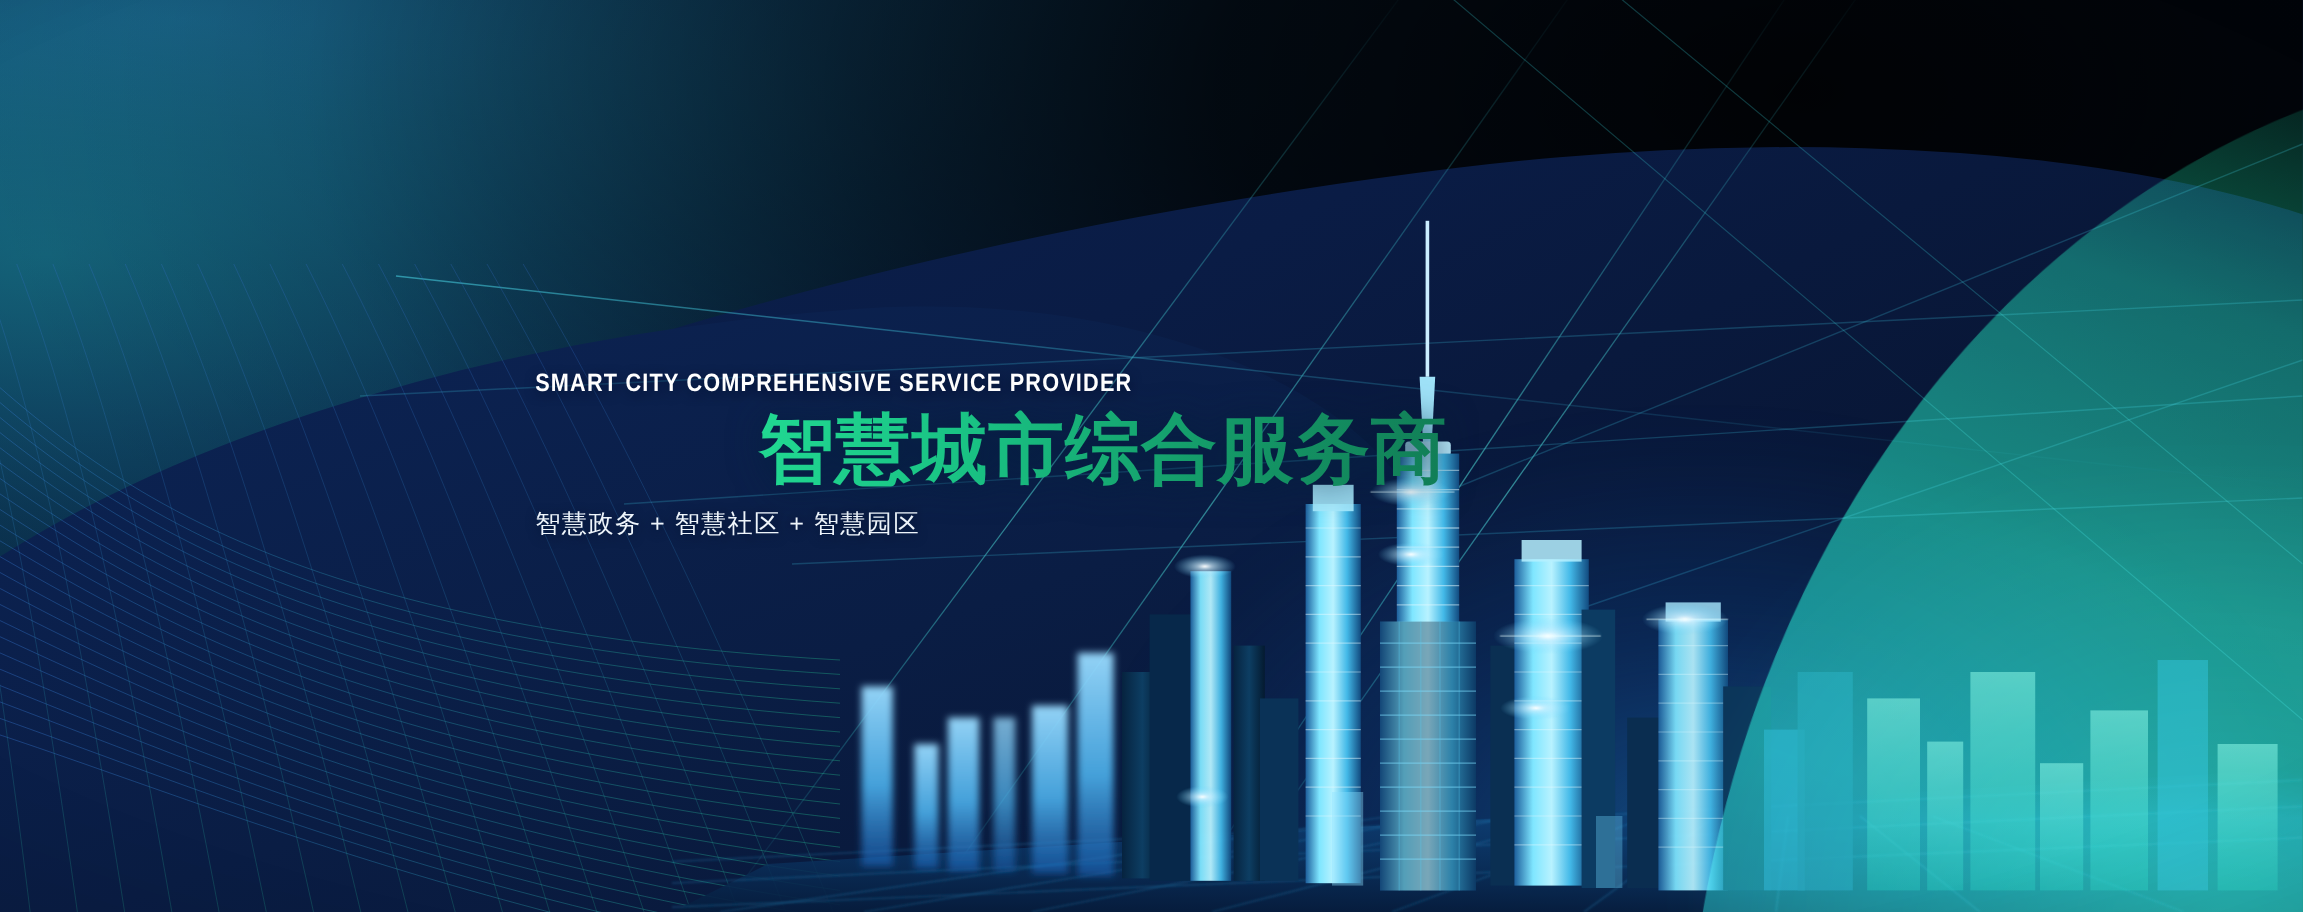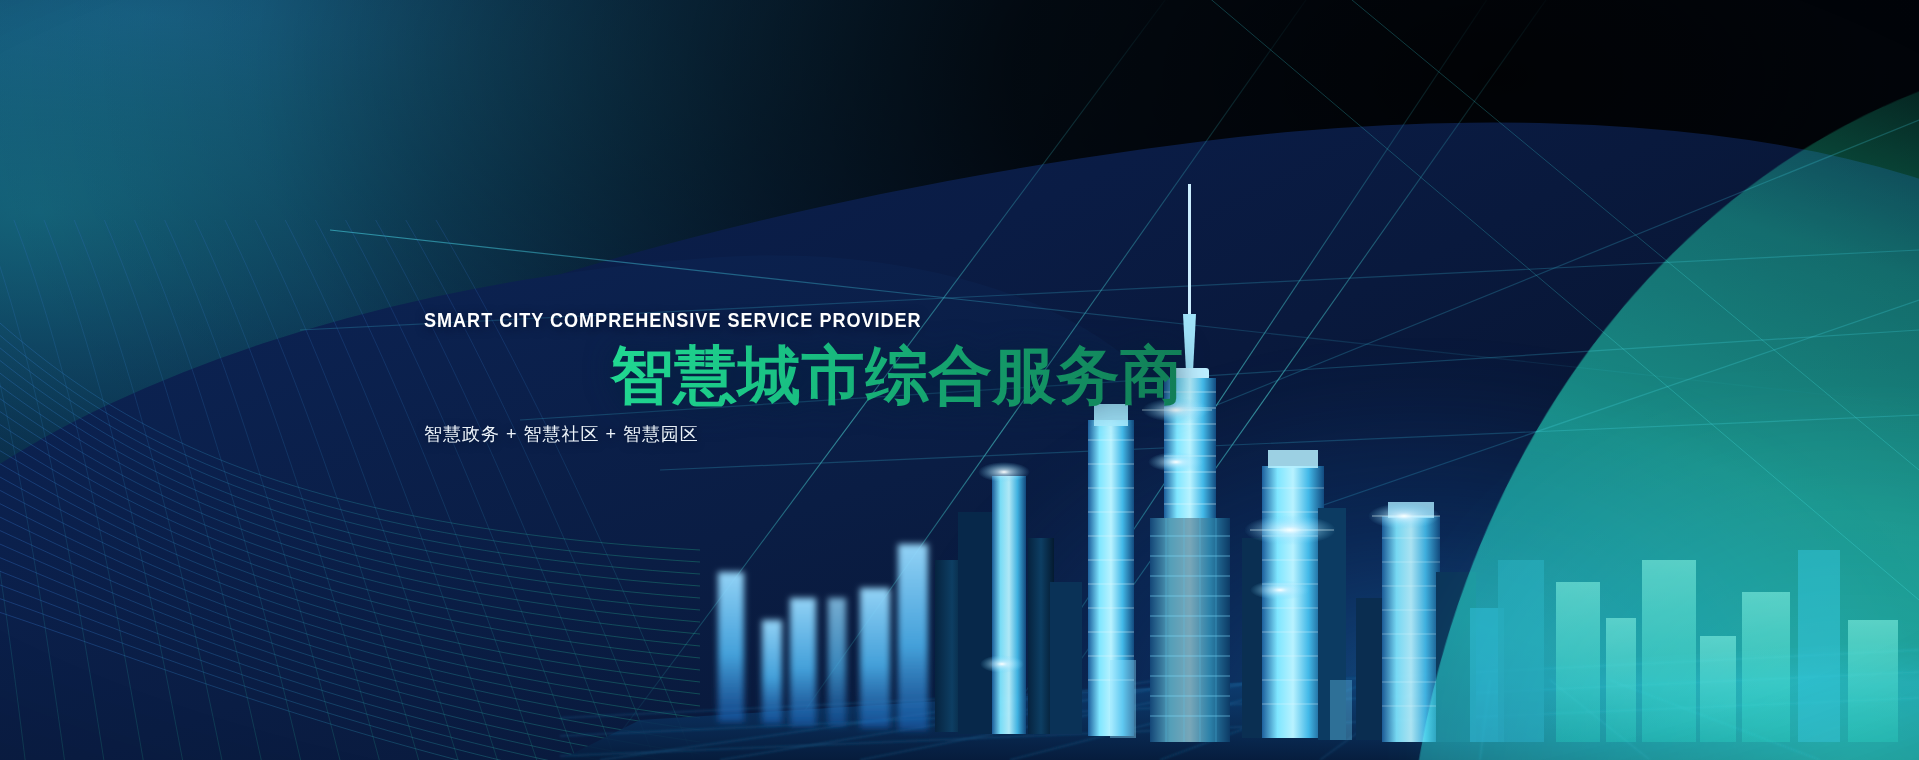--- a/index.html
+++ b/index.html
@@ -85,21 +85,21 @@
   }
 
   .vignette{
     background:radial-gradient(120% 120% at 50% 45%, rgba(0,0,0,0) 52%, rgba(0,0,0,0.32) 100%);
     pointer-events:none;
   }
 
   
   .copy{
     position:absolute;
-    left:424px;
+    left:446px;
     top:308px;
     width:760px;
     z-index:30;
   }
   .eyebrow{
     font-family:"Liberation Sans Narrow","Liberation Sans",sans-serif;
     font-weight:700;
     font-size:21px;
     letter-spacing:0.055em;
     color:#ffffff;
@@ -122,21 +122,21 @@
     background-clip:text;
     color:transparent;
     -webkit-text-fill-color:transparent;
     filter:drop-shadow(0 3px 14px rgba(0,30,60,0.8));
     text-align:right;
   }
   .subline{
     margin-top:14px;
     font-family:"Liberation Sans","DejaVu Sans",sans-serif;
     font-weight:400;
-    font-size:18px;
+    font-size:21px;
     letter-spacing:0.055em;
     color:#eef5fb;
     white-space:nowrap;
     text-shadow:0 2px 9px rgba(0,20,50,0.9);
   }
 </style>
 </head>
 <body>
 
 <div class="banner">

